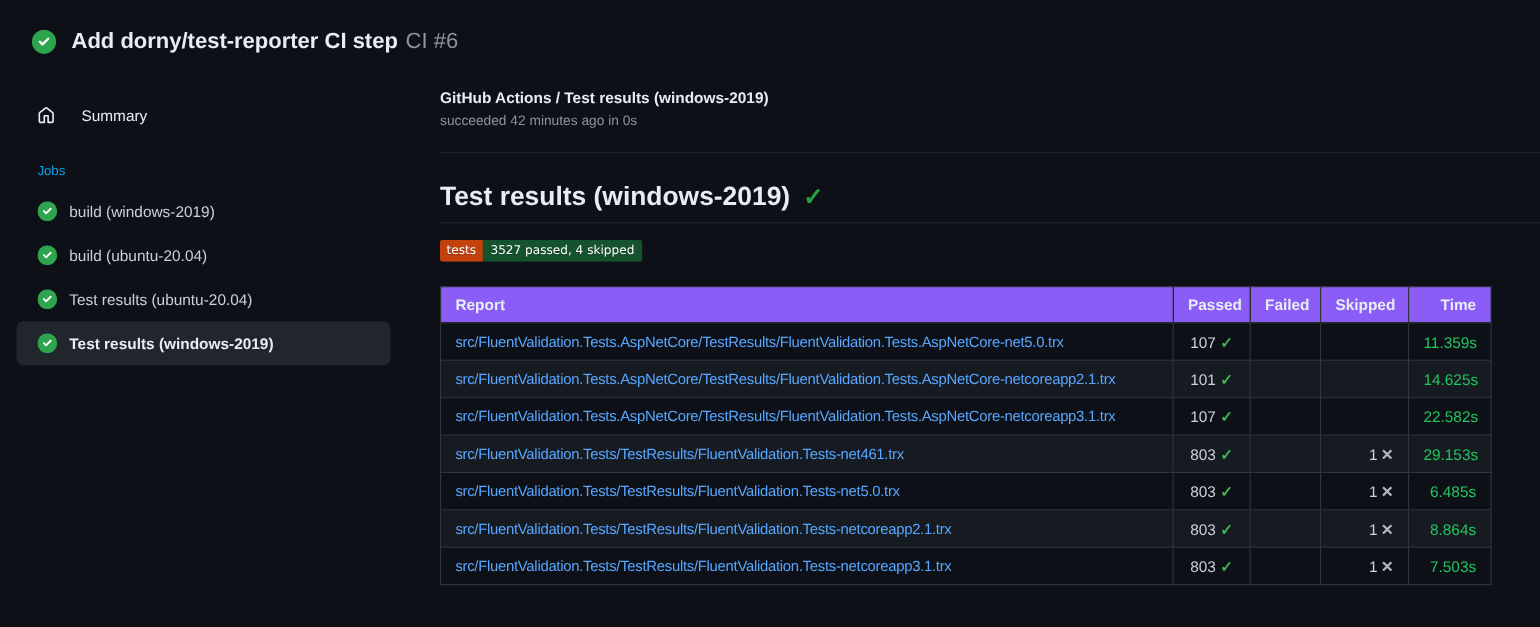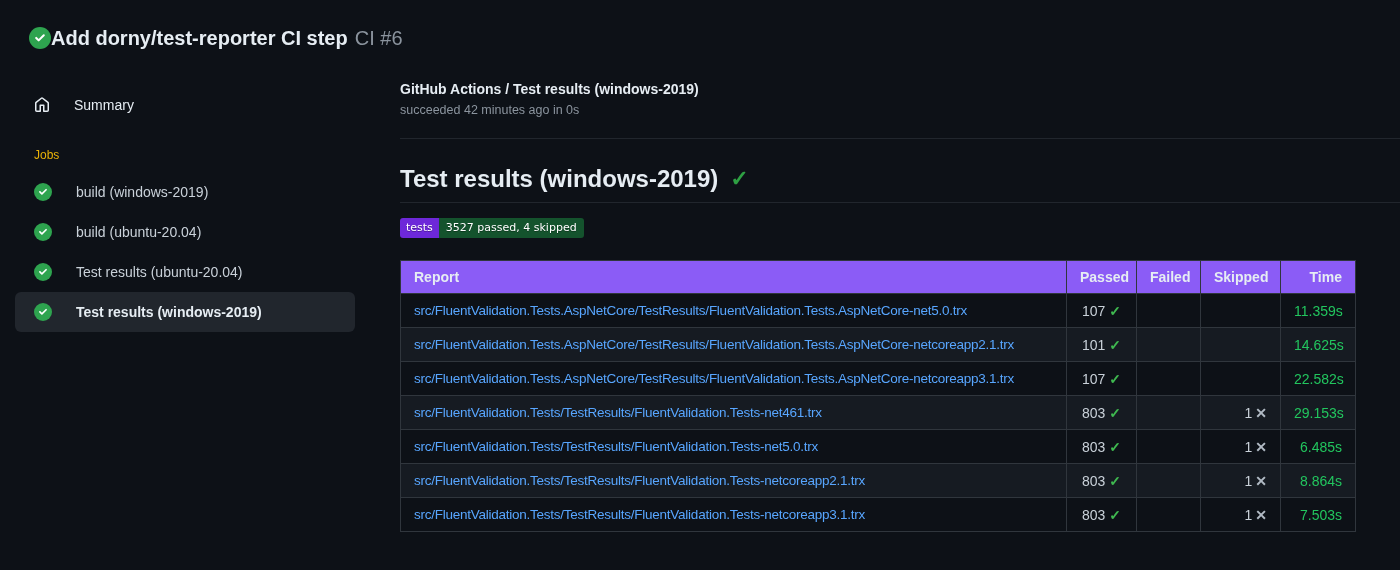--- a/index.html
+++ b/index.html
@@ -4,51 +4,51 @@
 <style>
   * { box-sizing: border-box; }
   html,body { margin:0; padding:0; }
   body {
     width:1400px; height:570px; overflow:hidden; position:relative;
     background:#0d1117; color:#c9d1d9;
     font-family:"Liberation Sans", sans-serif;
   }
 
   
-  .app-header { display:flex; align-items:center; gap:0; padding:26px 0 0 29px; }
+  .app-header { display:flex; align-items:center; gap:14px; padding:26px 0 0 29px; }
   .status-circle { width:22px; height:22px; flex:0 0 auto; }
   .page-title { margin:0; font-size:20px; font-weight:700; color:#e6edf3; line-height:24px; }
   .run-number { color:#8b949e; font-weight:400; margin-left:7px; }
 
   
   .sidebar { position:absolute; left:15px; top:86px; width:340px; }
   .summary-item { display:flex; align-items:center; gap:24px; height:38px; padding-left:19px;
                   font-size:14px; color:#e6edf3; cursor:pointer; border-radius:6px; }
   .home-svg { width:16px; height:16px; }
-  .jobs-label { padding:24px 0 10px 19px; font-size:12px; color:#eab308; }
-  .job-item { display:flex; align-items:center; gap:24px; height:40px; padding-left:19px;
+  .jobs-label { padding:24px 0 10px 19px; font-size:12px; color:#0ea5e9; }
+  .job-item { display:flex; align-items:center; gap:11px; height:40px; padding-left:19px;
               border-radius:6px; font-size:14px; color:#c9d1d9; cursor:pointer; }
   .job-item .check-circle-svg { width:18px; height:18px; flex:0 0 auto; }
   .job-item.selected { background:#21262d; color:#e6edf3; font-weight:700; }
 
   
   .main { position:absolute; left:400px; top:80px; right:0; }
   .run-title { font-size:14px; font-weight:700; color:#e6edf3; line-height:18px; }
   .run-subtitle { font-size:12.5px; color:#8b949e; margin-top:5px; line-height:15px; }
   .divider { height:1px; background:#21262d; }
   .divider.first { margin-top:20px; }
   .section-heading { display:flex; align-items:center; gap:12px; margin-top:25px; }
   .section-title { margin:0; font-size:24px; font-weight:700; color:#e6edf3; line-height:30px; }
   .heading-check { color:#2ea043; font-size:22px; font-weight:700; line-height:22px; }
   .divider.second { margin-top:8px; }
 
   
   .badge { display:inline-flex; margin-top:15px; height:20px; border-radius:3px; overflow:hidden;
            font-family:"DejaVu Sans", sans-serif; font-size:11px; color:#ffffff; }
-  .badge-label { background:#6d28d9; padding:0 6px; line-height:20px; text-shadow:0 1px 0 rgba(0,0,0,.3); }
+  .badge-label { background:#c2410c; padding:0 6px; line-height:20px; text-shadow:0 1px 0 rgba(0,0,0,.3); }
   .badge-value { background:#14532d; padding:0 7px; line-height:20px; text-shadow:0 1px 0 rgba(0,0,0,.3); }
 
   
   table.results { margin-top:22px; width:955px; border-collapse:collapse; table-layout:fixed; }
   .results th, .results td { border:1px solid #30363d; padding:6px 13px; line-height:20px;
                              font-size:14px; overflow:hidden; white-space:nowrap; }
   .results thead th { font-weight:700; color:#e6edf3; text-align:center; background:#8b5cf6; }
   .results thead th.col-report { text-align:left; }
   .results thead th.col-time { text-align:right; }
   .results tbody tr { background:#0d1117; }

